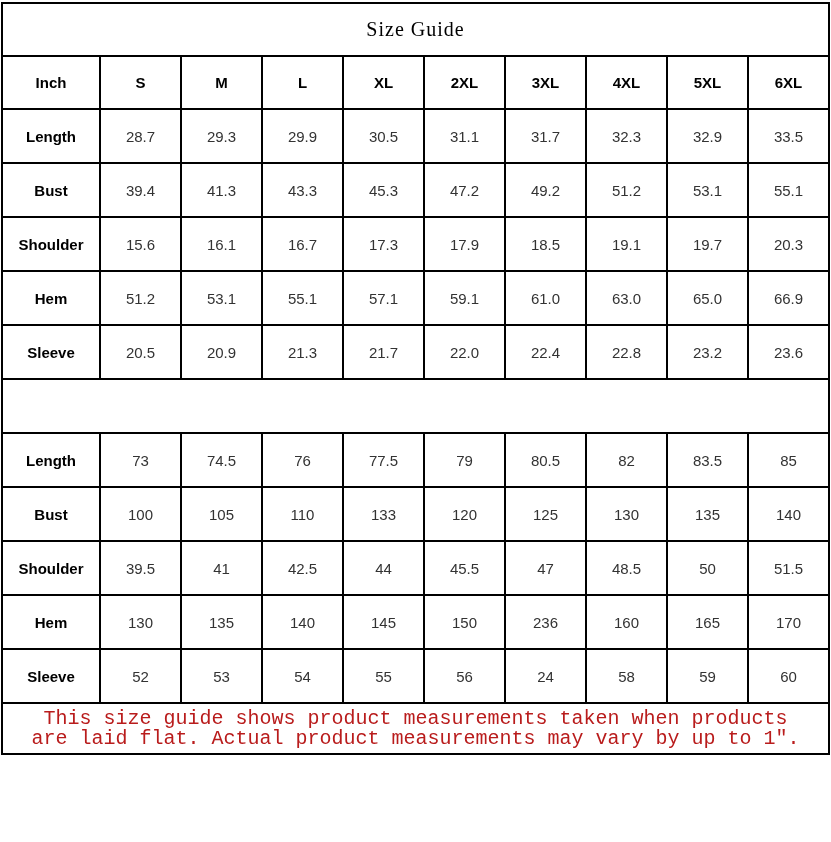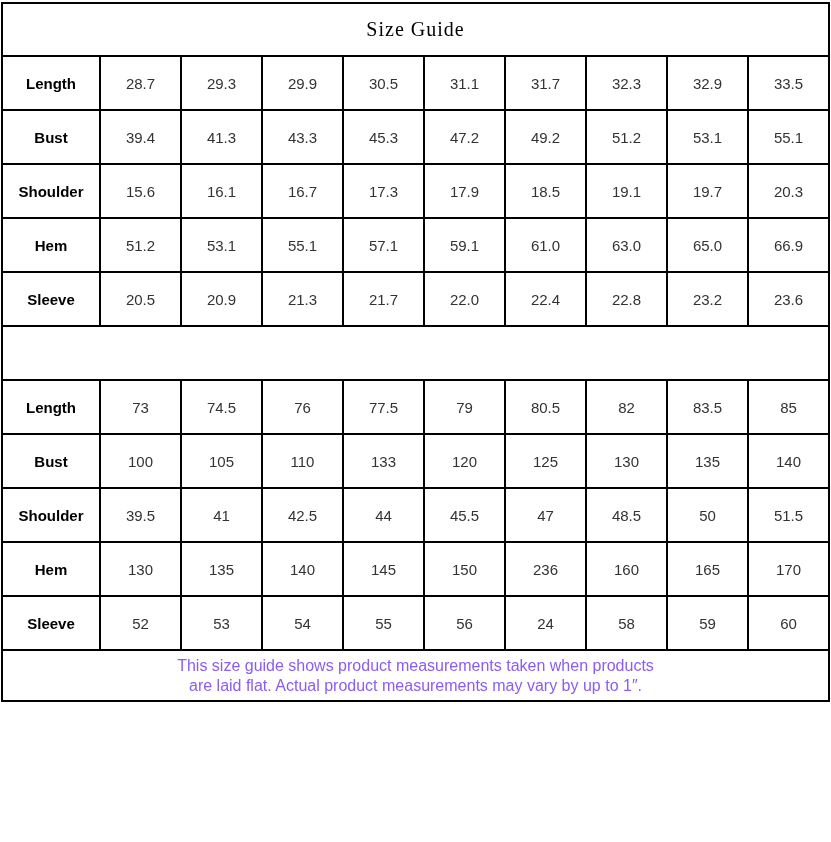--- a/index.html
+++ b/index.html
@@ -44,23 +44,23 @@
     font-family: "Liberation Sans", "DejaVu Sans", sans-serif;
     font-weight: normal;
     font-size: 15px;
     color: #333333;
   }
   .spacer-cell {
     height: 52px;
   }
   .footer-cell {
     height: 49px;
-    font-family: Liberation Sans, sans-serif;
-    font-size: 16px;
-    color: #8b5cf6;
+    font-family: Liberation Mono, monospace;
+    font-size: 20px;
+    color: #b91c1c;
     line-height: 20px;
   }
 </style>
 </head>
 <body>
 
 <table class="sg">
   <colgroup>
     <col style="width:98px">
     <col style="width:81px">
@@ -72,20 +72,32 @@
     <col style="width:81px">
       <col style="width:81px">
       <col style="width:81px">
   </colgroup>
   <tbody>
     <tr>
       <td colspan="10" class="title-cell">Size Guide</td>
     </tr>
   </tbody>
   <tbody>
+      <tr class="hdr-row">
+        <td class="lbl-cell">Inch</td>
+        <td class="hdr-cell">S</td>
+        <td class="hdr-cell">M</td>
+        <td class="hdr-cell">L</td>
+        <td class="hdr-cell">XL</td>
+        <td class="hdr-cell">2XL</td>
+        <td class="hdr-cell">3XL</td>
+        <td class="hdr-cell">4XL</td>
+        <td class="hdr-cell">5XL</td>
+        <td class="hdr-cell">6XL</td>
+      </tr>
       <tr class="data-row">
         <td class="lbl-cell">Length</td>
         <td class="val-cell">28.7</td>
         <td class="val-cell">29.3</td>
         <td class="val-cell">29.9</td>
         <td class="val-cell">30.5</td>
         <td class="val-cell">31.1</td>
         <td class="val-cell">31.7</td>
         <td class="val-cell">32.3</td>
         <td class="val-cell">32.9</td>

